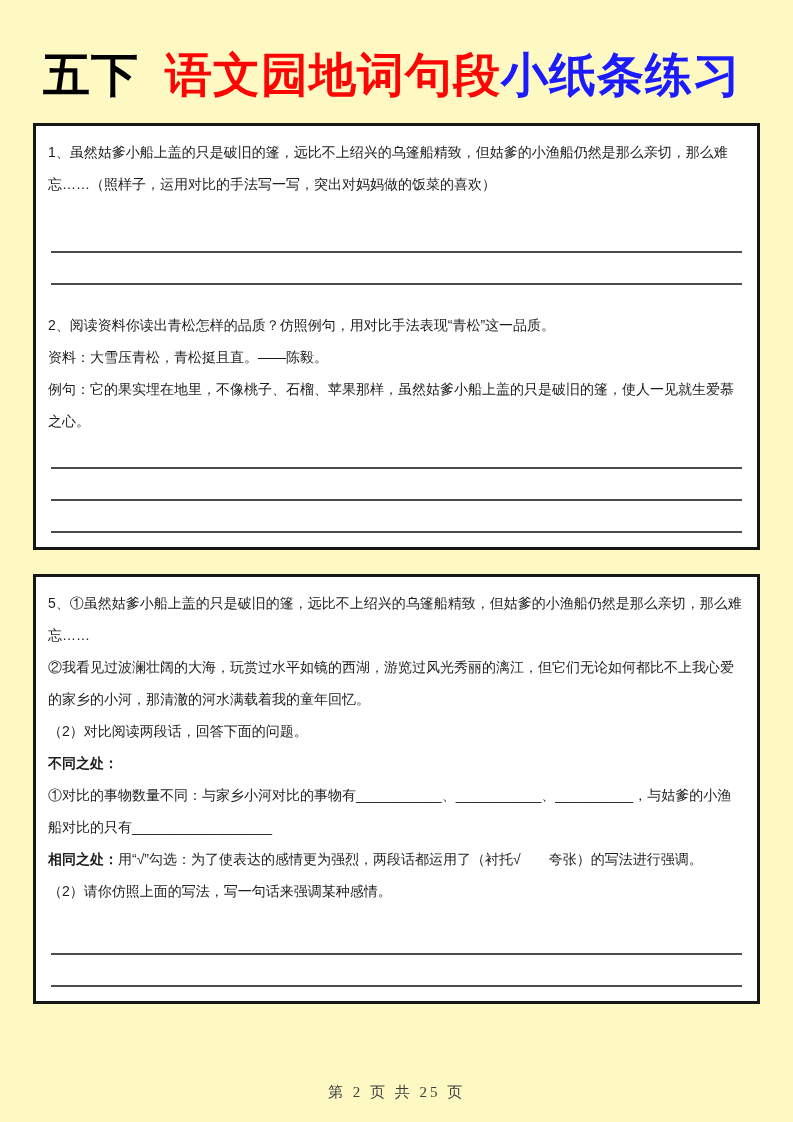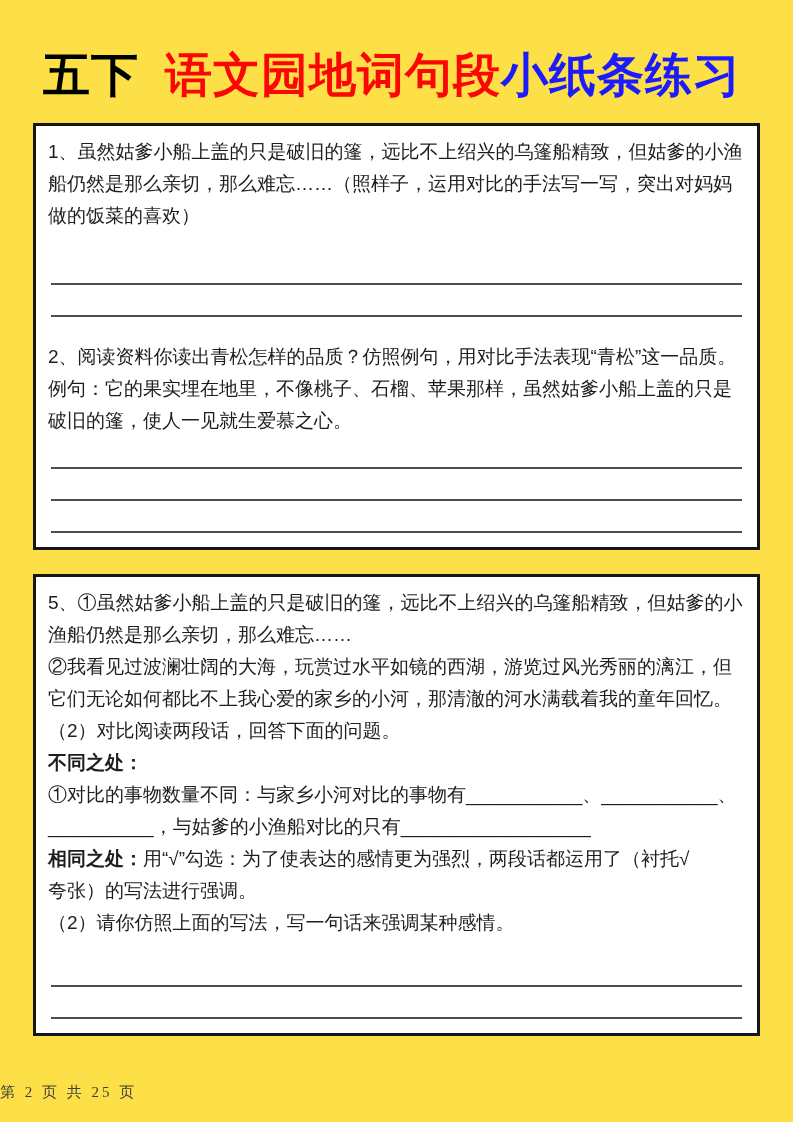--- a/index.html
+++ b/index.html
@@ -3,38 +3,38 @@
 <meta charset="utf-8">
 <style>
   * { box-sizing: border-box; }
   html, body { margin: 0; padding: 0; background: #e8e8e8; }
   body { font-family: "Liberation Sans", sans-serif; }
   .page {
     position: relative;
     width: 793px;
     height: 1122px;
     margin: 0 auto;
-    background: #fde047;
+    background: #fef9c3;
     padding: 44px 33px 0 33px;
     overflow: hidden;
   }
   .title {
     margin: 0 0 17px 10px;
     font-size: 47px;
     line-height: 62px;
     font-weight: 900;
     letter-spacing: 1px;
     white-space: nowrap;
   }
   .title .seg { display: inline-block; }
   .title .seg-grade { margin-right: 26px; }
   .qbox {
     border: 3px solid #161616;
     padding: 10px 12px 14px 12px;
-    font-size: 19px;
+    font-size: 14px;
     line-height: 32px;
     color: #1d1d1d;
     word-break: break-all;
     background: #ffffff;
   }
   .qbox + .qbox { margin-top: 0; }
   .box1 { margin-bottom: 24px; }
   .para { margin: 0; }
   .para.mt { margin-top: 24px; }
   .bold { font-weight: bold; }
@@ -43,38 +43,40 @@
     border-bottom: 2px solid #4c4c4c;
     margin: 0 3px;
   }
   .ans-line.gap-top { margin-top: 21px; }
   .ans-line.gap-top-lg { margin-top: 16px; }
   .footer {
     position: absolute;
     left: 0;
     right: 0;
     bottom: 20px;
+    text-align: center;
     font-family: "Liberation Serif", serif;
     font-size: 15px;
     letter-spacing: 3px;
     color: #3d3d3d;
   }
 </style>
 </head>
 <body>
 
 <div class="page">
 
   <h1 class="title"><span class="seg seg-grade" style="color: rgb(0, 0, 0);">五下</span><span class="seg" style="color: rgb(251, 5, 5);">语文园地词句段</span><span class="seg" style="color: rgb(27, 27, 253);">小纸条练习</span></h1>
 
   <section class="qbox box1">
     <p class="para">1、虽然姑爹小船上盖的只是破旧的篷，远比不上绍兴的乌篷船精致，但姑爹的小渔船仍然是那么亲切，那么难忘……（照样子，运用对比的手法写一写，突出对妈妈做的饭菜的喜欢）</p>
     <div class="ans-line gap-top"></div>
     <div class="ans-line"></div>
     <p class="para mt">2、阅读资料你读出青松怎样的品质？仿照例句，用对比手法表现“青松”这一品质。</p>
+    <p class="para">资料：大雪压青松，青松挺且直。——陈毅。</p>
     <p class="para">例句：它的果实埋在地里，不像桃子、石榴、苹果那样，虽然姑爹小船上盖的只是破旧的篷，使人一见就生爱慕之心。</p>
     <div class="ans-line"></div>
     <div class="ans-line"></div>
     <div class="ans-line"></div>
   </section>
 
   <section class="qbox box2">
     <p class="para">5、①虽然姑爹小船上盖的只是破旧的篷，远比不上绍兴的乌篷船精致，但姑爹的小渔船仍然是那么亲切，那么难忘……</p>
     <p class="para">②我看见过波澜壮阔的大海，玩赏过水平如镜的西湖，游览过风光秀丽的漓江，但它们无论如何都比不上我心爱的家乡的小河，那清澈的河水满载着我的童年回忆。</p>
     <p class="para">（2）对比阅读两段话，回答下面的问题。</p>

